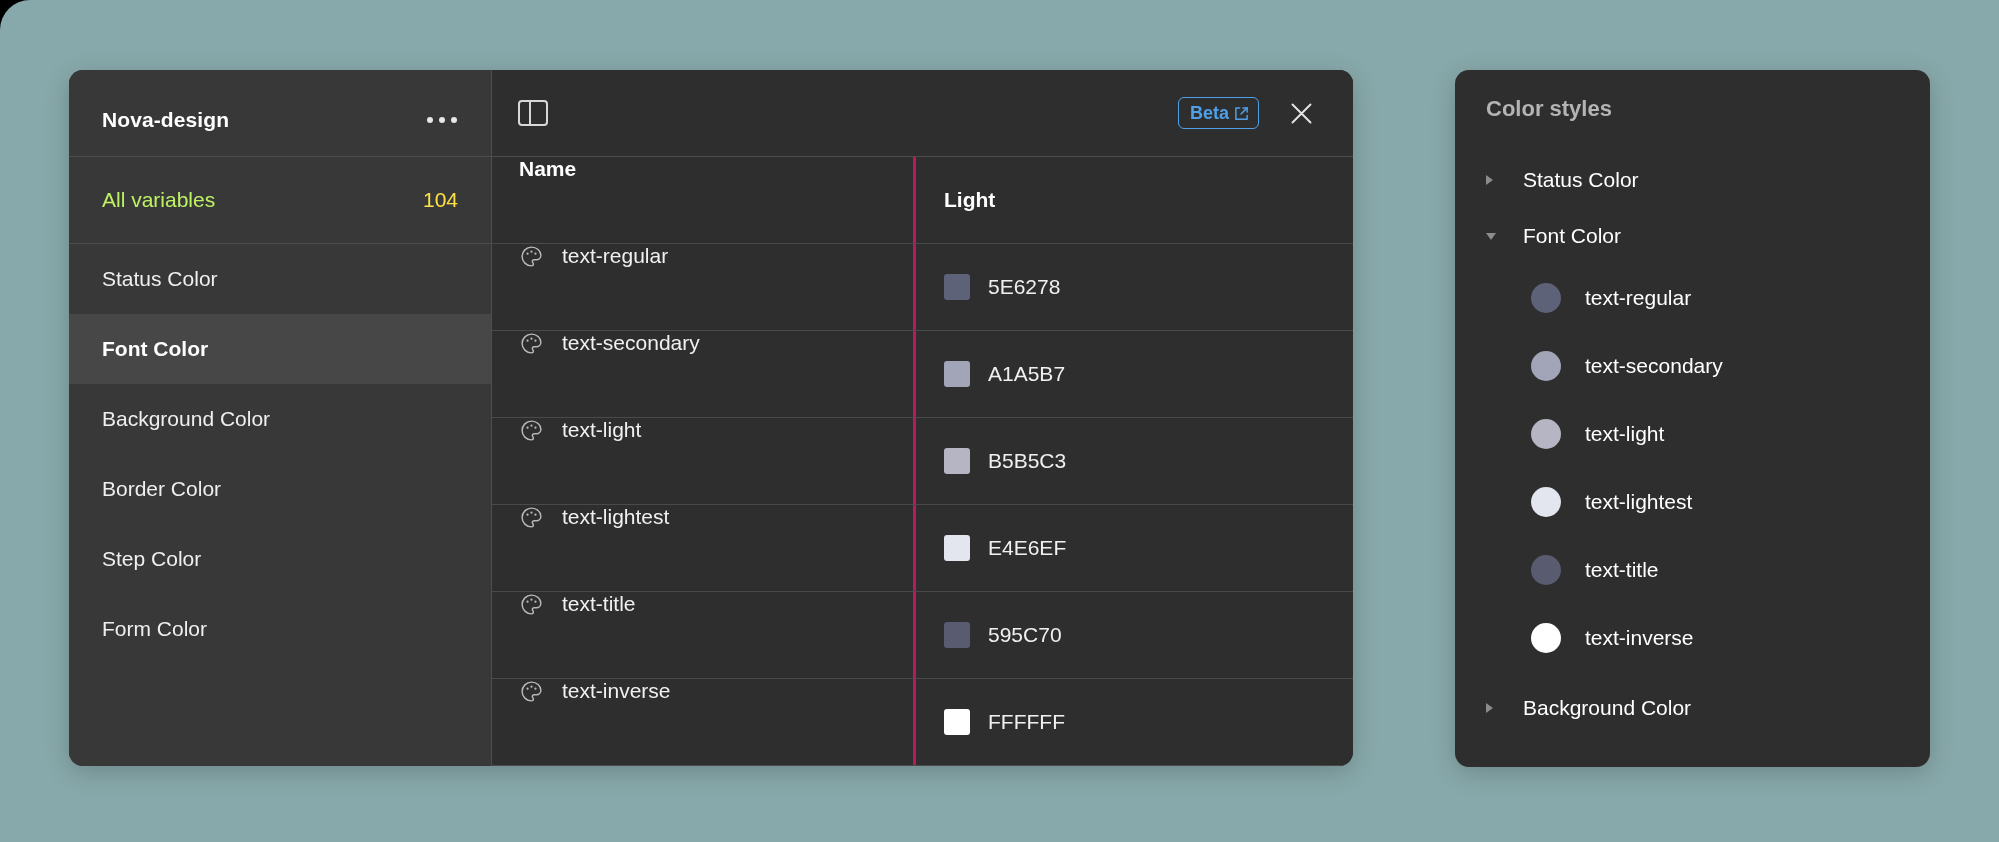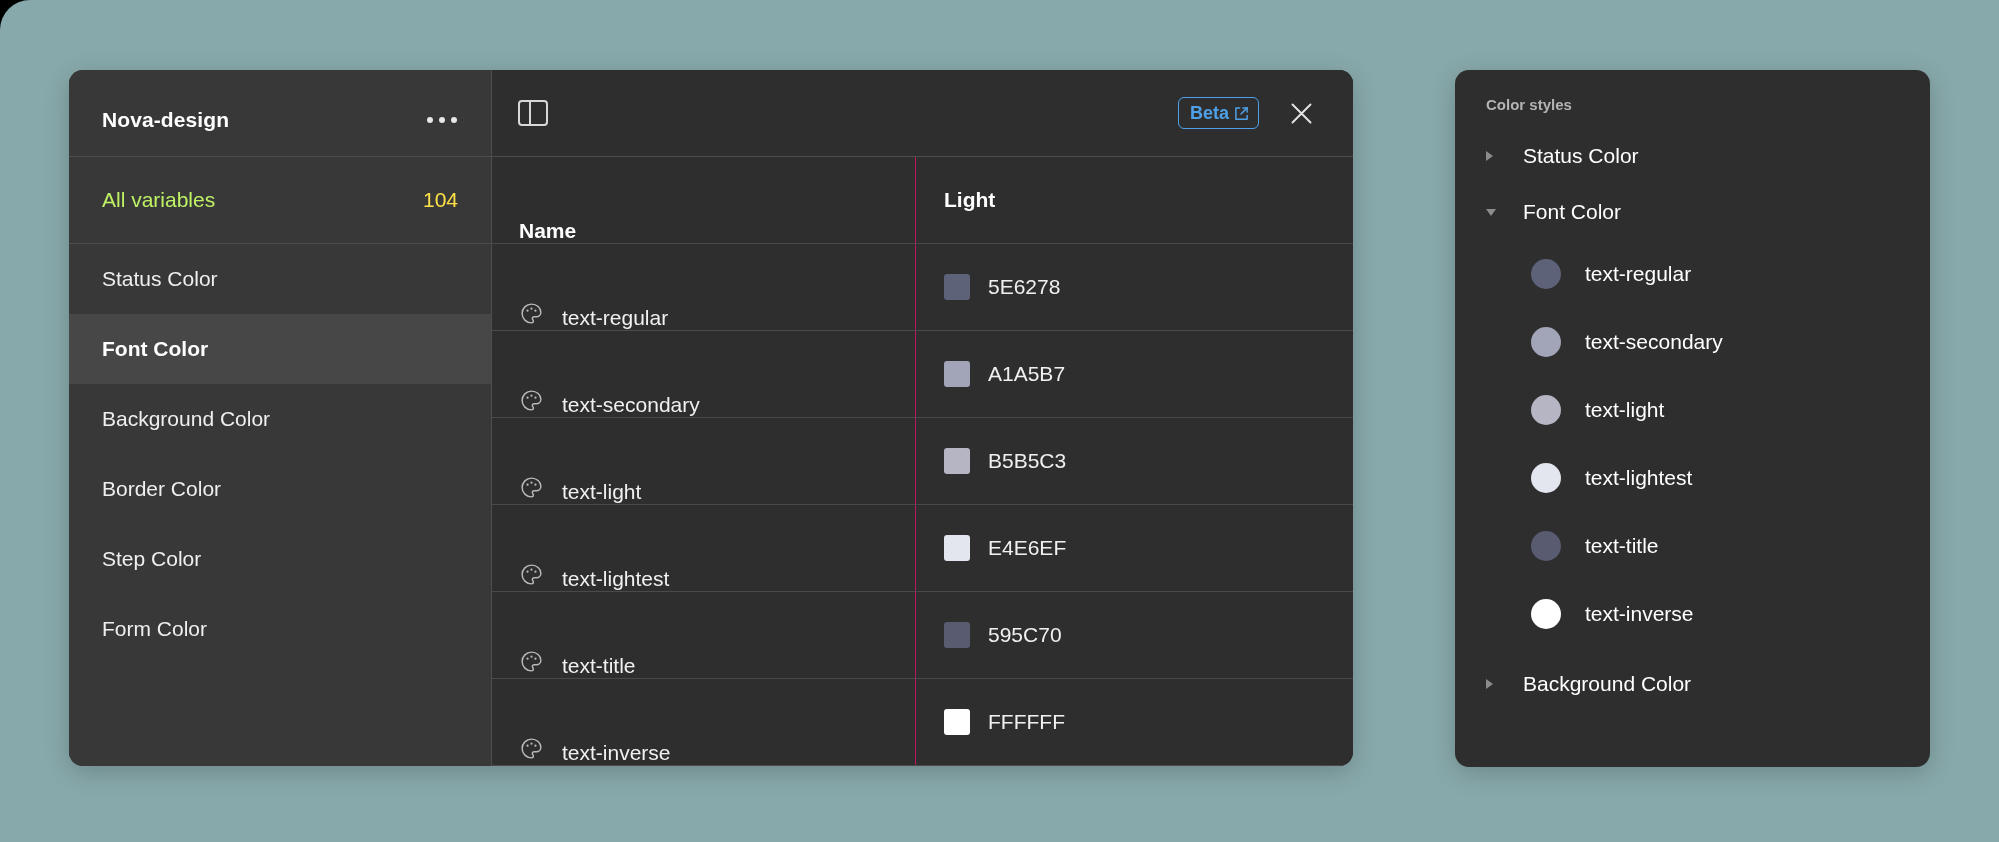--- a/index.html
+++ b/index.html
@@ -174,23 +174,23 @@
   #vars-table { display: flex; flex-direction: column; flex: 1 1 auto; min-height: 0; }
 
   .tbl-row { display: flex; border-bottom: 1px solid #4a4a4a; }
   .tbl-head { height: 87px; flex: 0 0 87px; }
   .tbl-body-row { height: 87px; flex: 0 0 87px; }
 
   .col-name {
     width: 424px;
     flex: 0 0 424px;
     display: flex;
-    align-items: flex-end;
+    align-items: flex-start;
     padding: 0 0 0 27px;
-    border-right: 1px solid #be185d;
+    border-right: 3px solid #be185d;
     gap: 18px;
     min-width: 0;
   }
   .col-value {
     flex: 1 1 auto;
     display: flex;
     align-items: center;
     padding: 0 0 0 28px;
     gap: 18px;
     min-width: 0;
@@ -219,25 +219,25 @@
     top: 70px;
     width: 475px;
     height: 697px;
     background: #2e2e2e;
     border-radius: 14px;
     padding: 26px 0 0 0;
     overflow: hidden;
     box-shadow: 0 6px 26px rgba(0,0,0,0.20);
   }
   #color-styles-title {
-    font-size: 15px;
+    font-size: 22px;
     font-weight: bold;
     color: #b4b4b4;
     padding: 0 0 0 31px;
-    margin-bottom: 21px;
+    margin-bottom: 36px;
   }
 
   .cs-group {
     display: flex;
     align-items: center;
     height: 44px;
     padding-left: 31px;
     gap: 0;
     cursor: pointer;
   }

